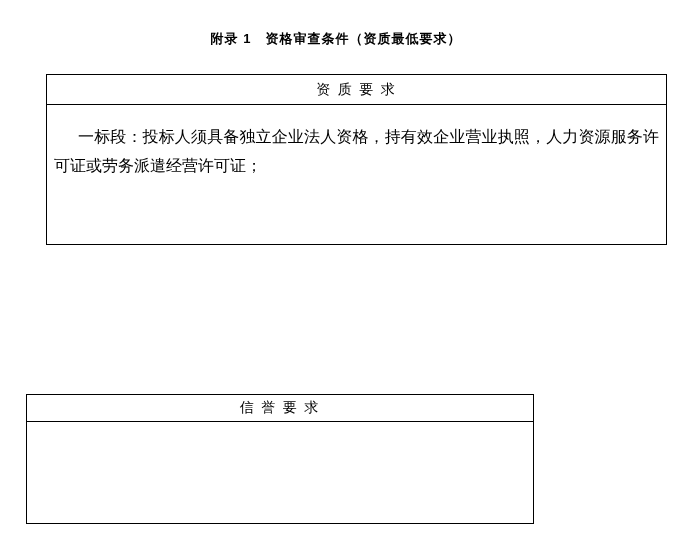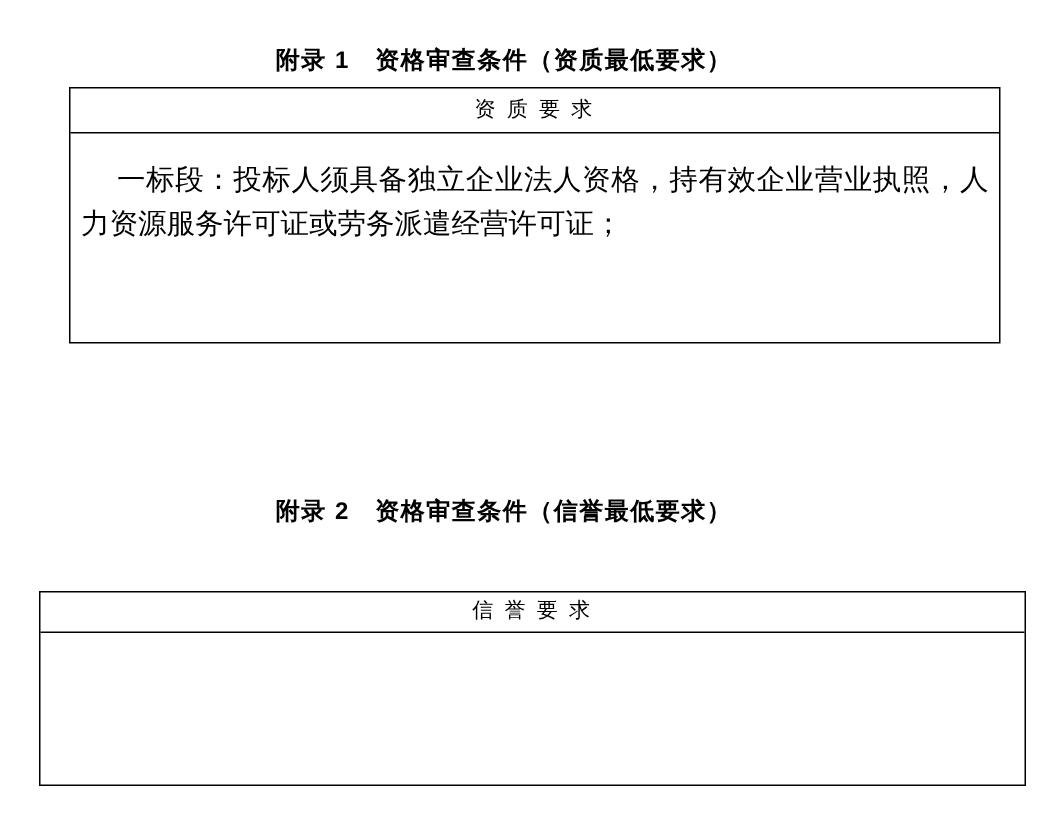--- a/index.html
+++ b/index.html
@@ -14,65 +14,65 @@
     background: #ffffff;
     color: #000000;
     font-family: "Liberation Serif", "DejaVu Serif", serif;
     overflow: hidden;
   }
   .appendix-title {
     position: absolute;
     left: 0;
     width: 672px;
     text-align: center;
-    font-size: 16px;
+    font-size: 13px;
     font-weight: bold;
     font-family: "Liberation Sans", "DejaVu Sans", sans-serif;
     letter-spacing: 1px;
     white-space: nowrap;
   }
   .title-1 { top: 30px; }
   .title-2 { top: 331px; }
   .req-table {
     position: absolute;
     border: 1px solid #000000;
     background: #ffffff;
     box-sizing: border-box;
   }
   .table-1 {
     left: 46px;
-    top: 58px;
+    top: 74px;
     width: 621px;
     height: 171px;
   }
   .table-2 {
     left: 26px;
     top: 394px;
-    width: 658px;
+    width: 508px;
     height: 130px;
   }
   .req-table .header-row {
     border-bottom: 1px solid #000000;
     text-align: center;
     font-size: 14px;
     letter-spacing: 2px;
     box-sizing: border-box;
   }
   .table-1 .header-row {
     height: 30px;
     line-height: 29px;
   }
   .table-2 .header-row {
     height: 27px;
     line-height: 26px;
   }
   .req-table .body-cell {
     box-sizing: border-box;
     padding: 17px 7px 0 7px;
-    font-size: 19px;
+    font-size: 16px;
     line-height: 29px;
     text-align: justify;
   }
   .table-1 .body-cell { height: 140px; }
   .table-2 .body-cell { height: 102px; }
   .body-cell p {
     margin: 0;
     text-indent: 24px;
   }
 </style>
@@ -83,19 +83,18 @@
 
   <div class="appendix-title title-1">附录 1　资格审查条件（资质最低要求）</div>
 
   <div class="req-table table-1">
     <div class="header-row">资 质 要 求</div>
     <div class="body-cell">
       <p>一标段：投标人须具备独立企业法人资格，持有效企业营业执照，人力资源服务许可证或劳务派遣经营许可证；</p>
     </div>
   </div>
 
-  <div class="appendix-title title-2">附录 2　资格审查条件（信誉最低要求）</div>
 
   <div class="req-table table-2">
     <div class="header-row">信 誉 要 求</div>
   </div>
 
 </div>
 
 </body></html>

